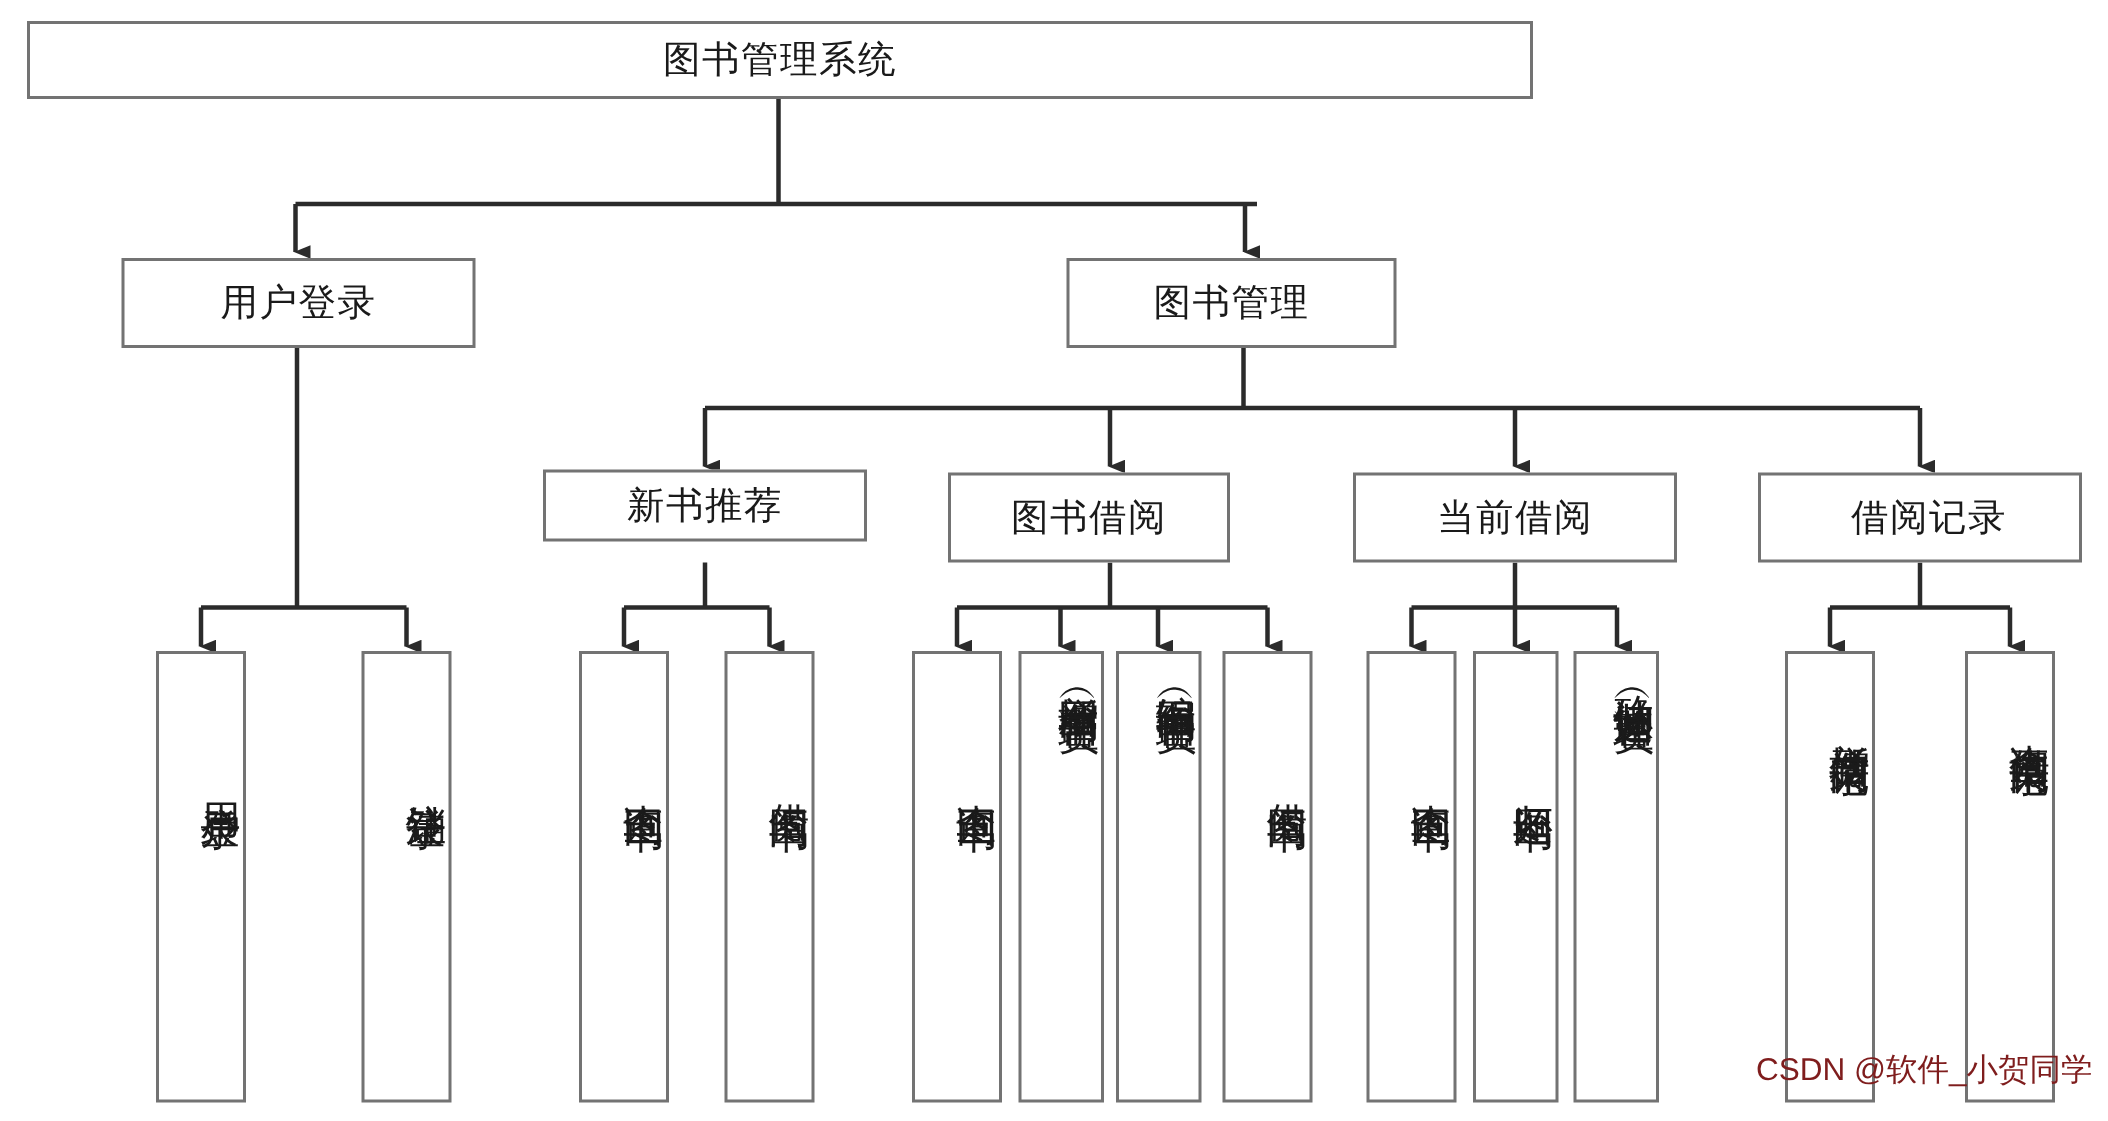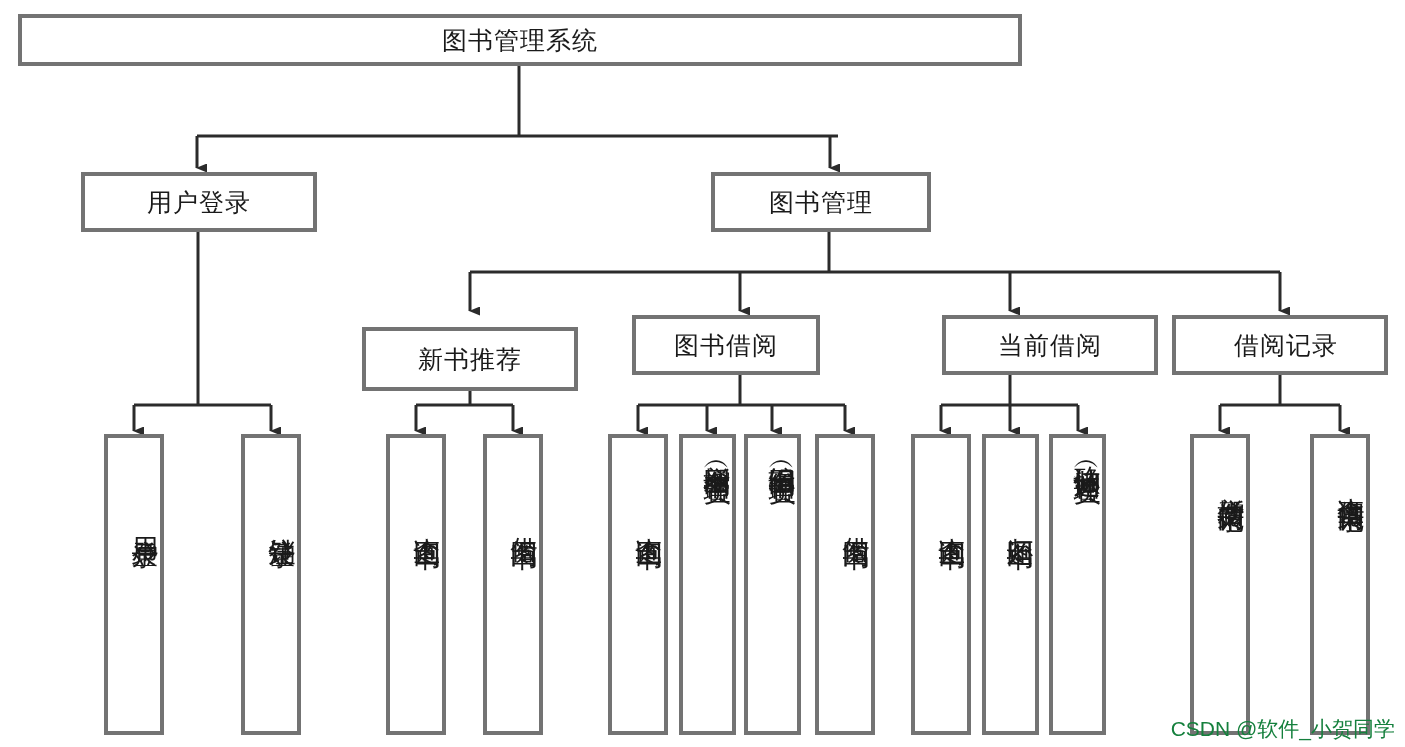--- a/index.html
+++ b/index.html
@@ -10,21 +10,21 @@
     overflow:hidden;
     position:relative;
   }
   #stage{position:absolute;inset:0;width:1405px;height:747px;}
   #svg-connectors{position:absolute;left:0;top:0;width:1405px;height:747px;}
 
   .node{
     position:absolute;
     box-sizing:border-box;
     background:#ffffff;
-    border:4px solid #737373;
+    border:2px solid #737373;
     display:flex;
     align-items:center;
     justify-content:center;
     color:#1a1a1a;
   }
   .node.horiz{
     font-size:25px;
     letter-spacing:1px;
     line-height:1;
   }
@@ -42,23 +42,23 @@
     writing-mode:vertical-rl;
     text-orientation:upright;
     display:block;
     width:100%;
     text-align:center;
   }
 
   #watermark{
     position:absolute;
     right:10px;
-    bottom:4px;
+    bottom:20px;
     font-size:21px;
-    color:#15803d;
+    color:#7f1d1d;
     white-space:nowrap;
     pointer-events:none;
     font-family:"Liberation Sans","DejaVu Sans",sans-serif;
   }
 </style>
 </head>
 <body>
 
 <div id="stage">
 
@@ -116,27 +116,27 @@
     <span>图书管理系统</span>
   </div>
 
   <div class="node horiz" style="left:81px;top:172px;width:236px;height:60px;">
     <span>用户登录</span>
   </div>
   <div class="node horiz" style="left:711px;top:172px;width:220px;height:60px;">
     <span>图书管理</span>
   </div>
 
-  <div class="node horiz" style="left:362px;top:327px;width:216px;height:64px;">
+  <div class="node horiz" style="left:362px;top:313px;width:216px;height:48px;">
     <span>新书推荐</span>
   </div>
   <div class="node horiz" style="left:632px;top:315px;width:188px;height:60px;">
     <span>图书借阅</span>
   </div>
-  <div class="node horiz" style="left:902px;top:315px;width:216px;height:60px;margin-left:40px;">
+  <div class="node horiz" style="left:902px;top:315px;width:216px;height:60px;">
     <span>当前借阅</span>
   </div>
   <div class="node horiz" style="left:1172px;top:315px;width:216px;height:60px;padding-left:12px;">
     <span>借阅记录</span>
   </div>
 
   <div class="node vert" style="left:104px;top:434px;width:60px;height:301px;padding-top:78px;">
     <span class="vlabel">用户登录</span>
   </div>
   <div class="node vert" style="left:241px;top:434px;width:60px;height:301px;padding-top:78px;">

